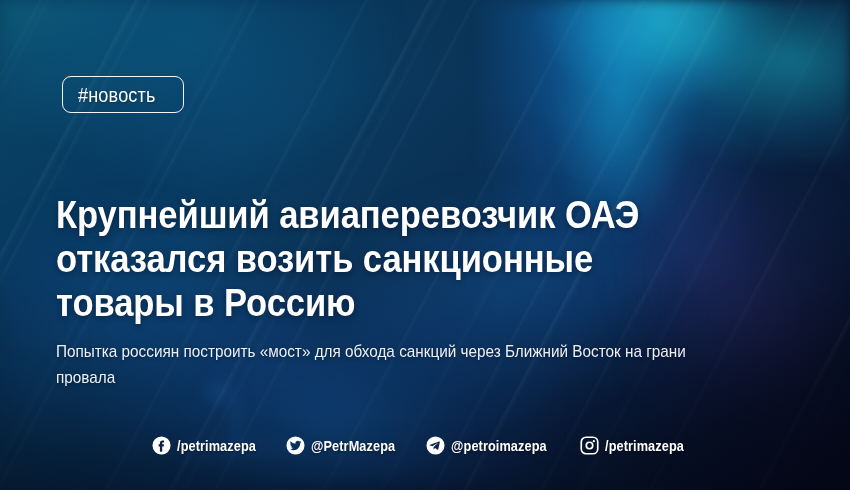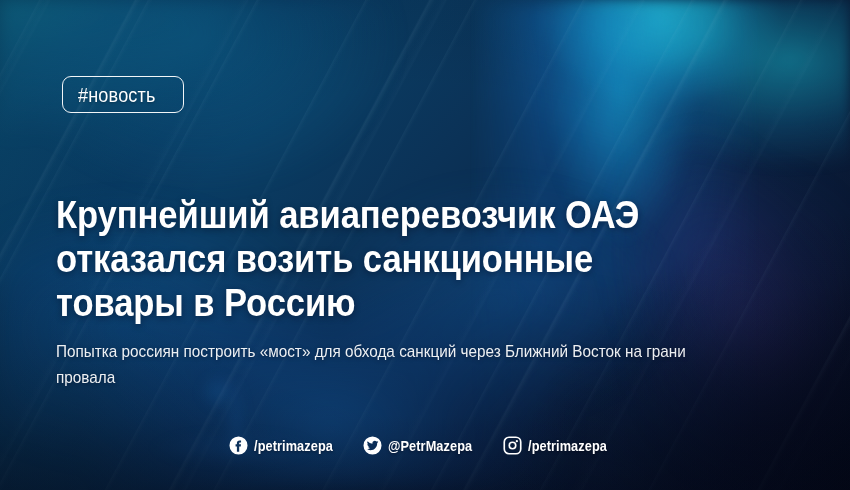--- a/index.html
+++ b/index.html
@@ -304,20 +304,26 @@
         <span class="social-handle">/petrimazepa</span>
       </div>
 
       <div class="social-item">
         <svg class="social-icon" viewBox="0 0 24 24">
           <path fill="#ffffff" fill-rule="evenodd" d="M12 0.6A11.4 11.4 0 1 0 12 23.4 11.4 11.4 0 0 0 12 0.6Zm5.9 8.34c.01.13.01.26.01.39 0 3.98-3.03 8.57-8.57 8.57a8.52 8.52 0 0 1-4.62-1.35c.24.03.47.04.72.04a6.04 6.04 0 0 0 3.74-1.29 3.02 3.02 0 0 1-2.82-2.09c.19.03.37.05.57.05.27 0 .54-.04.79-.1a3.01 3.01 0 0 1-2.42-2.96v-.04c.4.23.87.37 1.37.38a3.01 3.01 0 0 1-.93-4.03 8.56 8.56 0 0 0 6.21 3.15 3.4 3.4 0 0 1-.08-.69 3.01 3.01 0 0 1 5.21-2.06 5.93 5.93 0 0 0 1.91-.73 3.01 3.01 0 0 1-1.33 1.66 6.02 6.02 0 0 0 1.74-.47 6.45 6.45 0 0 1-1.5 1.57Z"></path>
         </svg>
         <span class="social-handle">@PetrMazepa</span>
       </div>
 
+      <div class="social-item">
+        <svg class="social-icon" viewBox="0 0 24 24">
+          <path fill="#ffffff" fill-rule="evenodd" d="M12 0.6A11.4 11.4 0 1 0 12 23.4 11.4 11.4 0 0 0 12 0.6Zm5.42 7.14-1.93 9.1c-.14.64-.53.8-1.07.5l-2.96-2.18-1.43 1.38c-.16.16-.29.29-.59.29l.21-2.99 5.44-4.92c.24-.21-.05-.33-.37-.12l-6.72 4.23-2.9-.9c-.63-.2-.64-.63.13-.94l11.33-4.37c.53-.19.99.13.81.92Z"></path>
+        </svg>
+        <span class="social-handle">@petroimazepa</span>
+      </div>
 
       <div class="social-item">
         <svg class="social-icon" viewBox="0 0 24 24">
           <rect x="1.6" y="1.6" width="20.8" height="20.8" rx="6" ry="6" fill="none" stroke="#ffffff" stroke-width="2.1"></rect>
           <circle cx="12" cy="12" r="4.1" fill="none" stroke="#ffffff" stroke-width="2.1"></circle>
           <circle cx="17.5" cy="6.6" r="1.45" fill="#ffffff"></circle>
         </svg>
         <span class="social-handle">/petrimazepa</span>
       </div>
 

